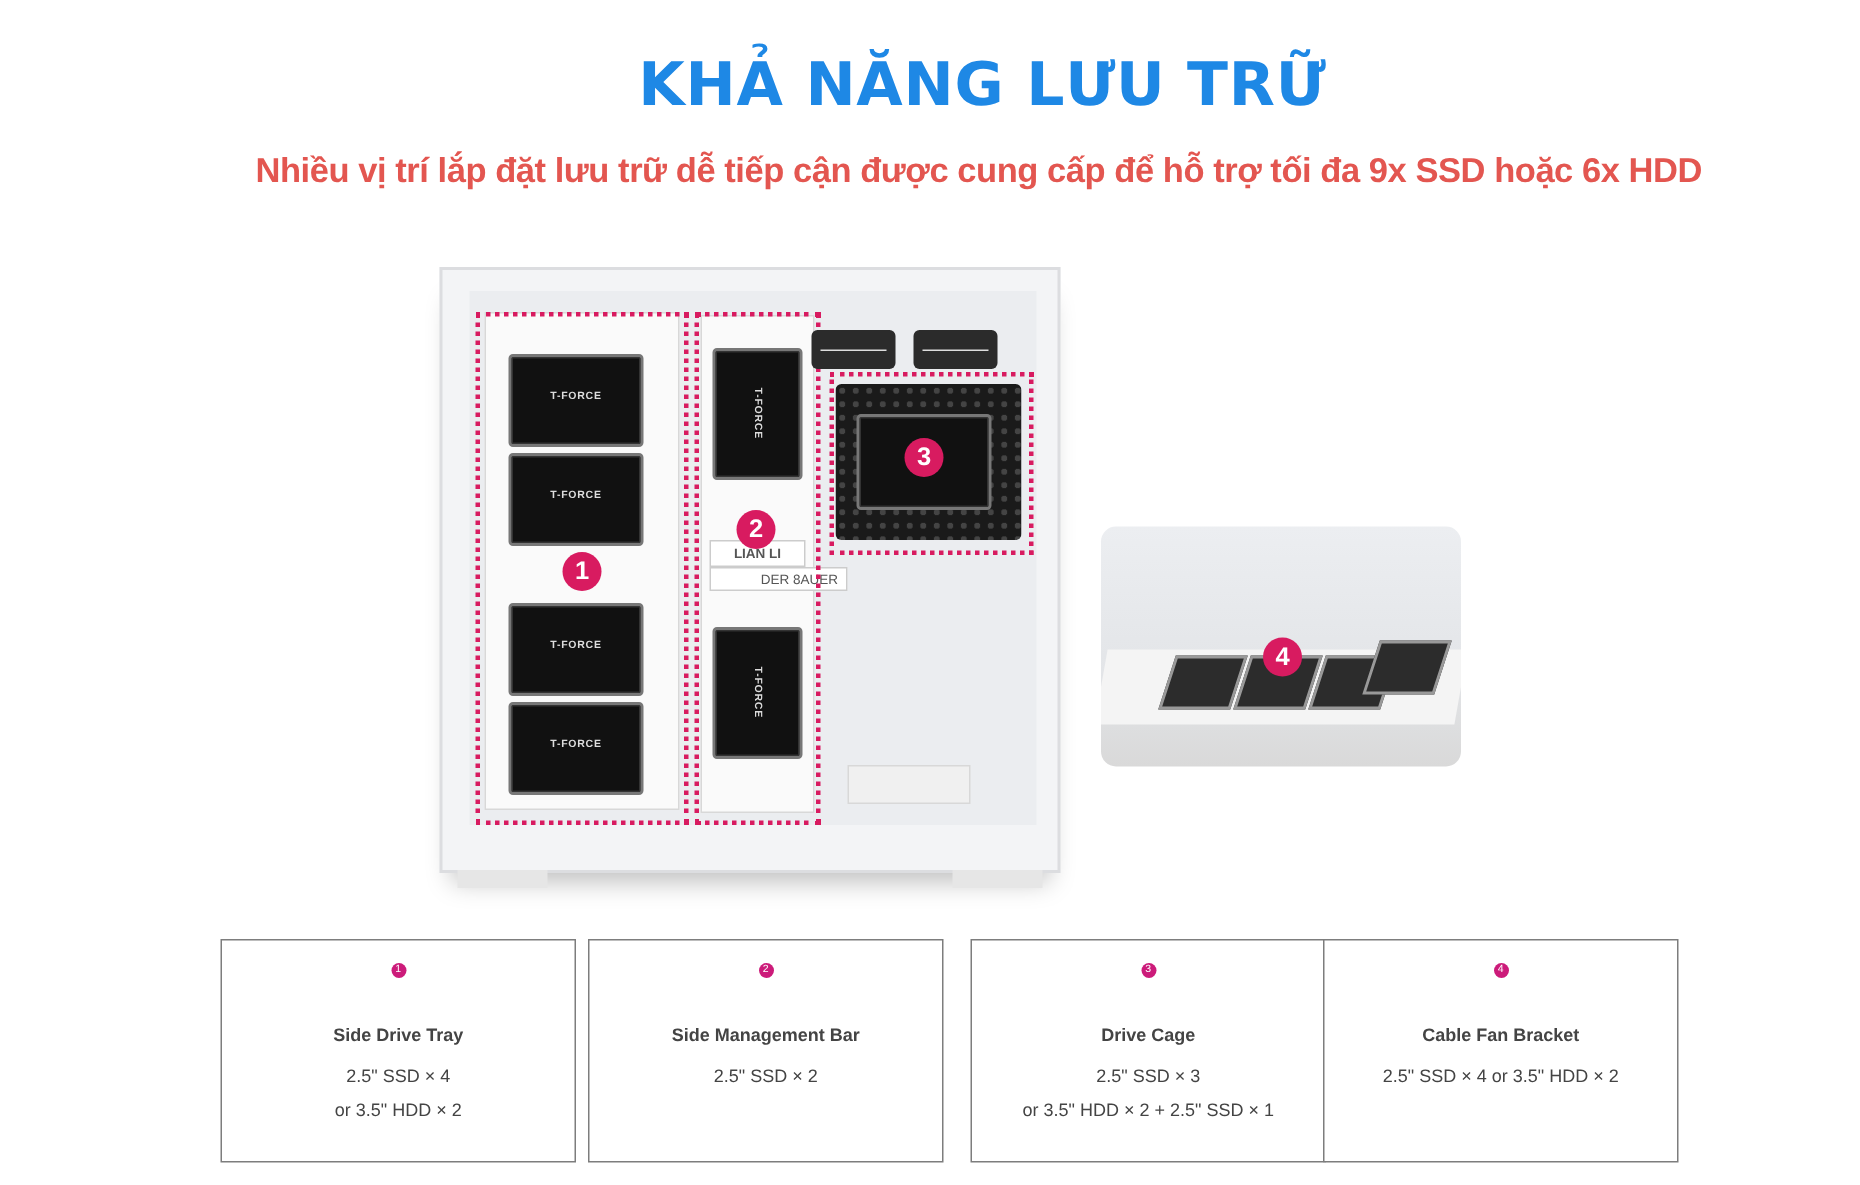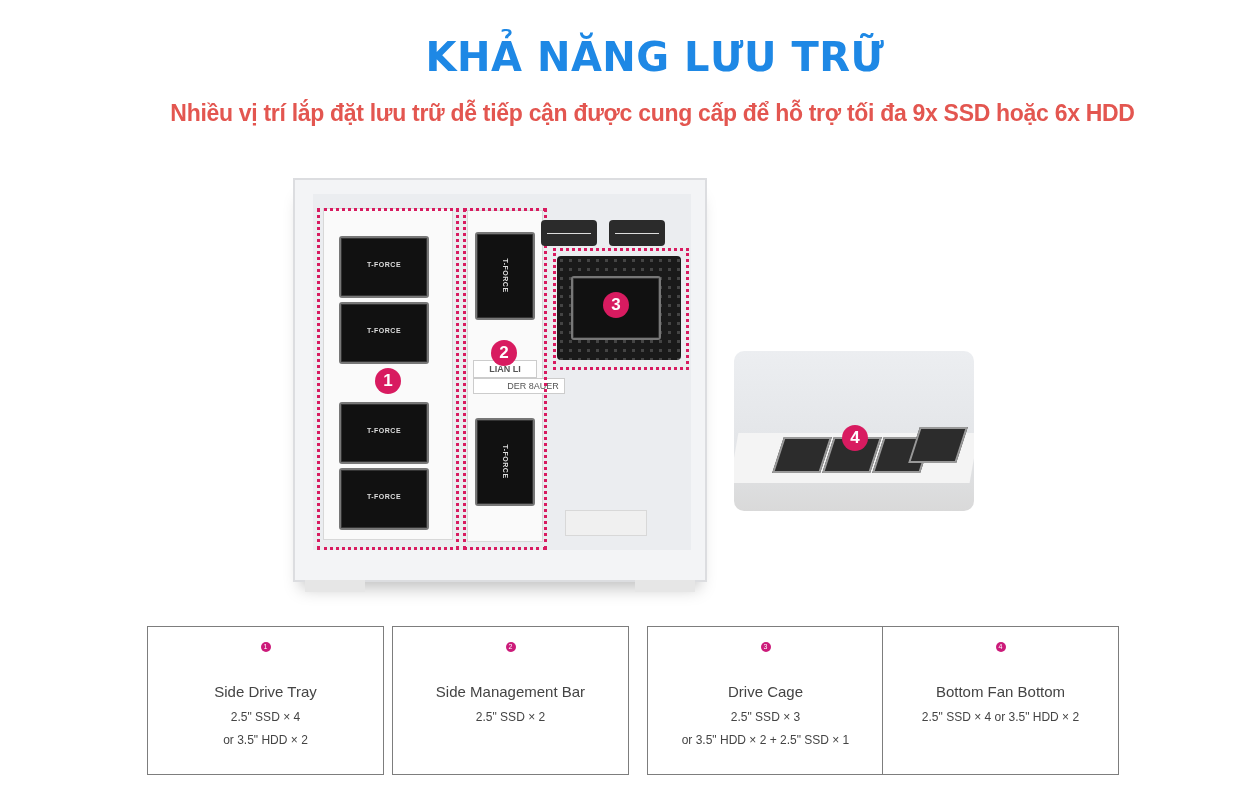--- a/index.html
+++ b/index.html
@@ -21,21 +21,21 @@
   .fanbox .cross { position:absolute; left:6px; right:6px; top:50%; height:1px; background:#ddd; }
   .brand { position:absolute; background:#fff; border:1px solid #ccc; font-size:9px; font-weight:bold; color:#555; text-align:center; }
 
   .photo4 { position:absolute; left:734px; top:351px; width:240px; height:160px; border-radius:10px; background:linear-gradient(180deg,#eceef1 0%,#e3e5e8 60%,#d9d9d9 100%); overflow:hidden; }
   .photo4 .floor { position:absolute; left:0; right:0; top:82px; height:50px; background:#f4f4f4; transform:skewX(-10deg); }
   .photo4 .bssd { position:absolute; top:86px; width:44px; height:32px; background:#2c2c2c; border:2px solid #999; transform:skewX(-18deg); }
 
   .cards { position:absolute; top:626px; left:147px; }
   .card { position:absolute; top:0; width:235px; height:147px; border:1px solid #7d7d7d; background:#fff; }
   .card .badge { position:absolute; top:15px; left:50%; margin-left:-5px; width:10px; height:10px; border-radius:50%; background:#cc1b7a; color:#fff; font-size:7px; line-height:10px; text-align:center; }
-  .card .name { position:absolute; top:56px; left:0; right:0; text-align:center; font-size:15px; color:#444; }
+  .card .name { position:absolute; top:56px; left:0; right:0; text-align:center; font-size:12px; color:#444;font-weight:bold; }
   .card .line { position:absolute; left:0; right:0; text-align:center; font-size:12px; color:#444; }
 </style>
 </head>
 <body>
 
 <div class="title">KHẢ NĂNG LƯU TRỮ</div>
 <div class="subtitle">Nhiều vị trí lắp đặt lưu trữ dễ tiếp cận được cung cấp để hỗ trợ tối đa 9x SSD hoặc 6x HDD</div>
 
 <div class="case">
   <div class="inner"></div>
@@ -105,16 +105,16 @@
     <div class="line" style="top:83px;">2.5" SSD × 2</div>
   </div>
   <div class="card" style="left:500px;">
     <div class="badge">3</div>
     <div class="name">Drive Cage</div>
     <div class="line" style="top:83px;">2.5" SSD × 3</div>
     <div class="line" style="top:106px;">or 3.5" HDD × 2 + 2.5" SSD × 1</div>
   </div>
   <div class="card" style="left:735px;">
     <div class="badge">4</div>
-    <div class="name">Bottom Fan Bottom</div>
+    <div class="name">Cable Fan Bracket</div>
     <div class="line" style="top:83px;">2.5" SSD × 4 or 3.5" HDD × 2</div>
   </div>
 </div>
 
 </body></html>

